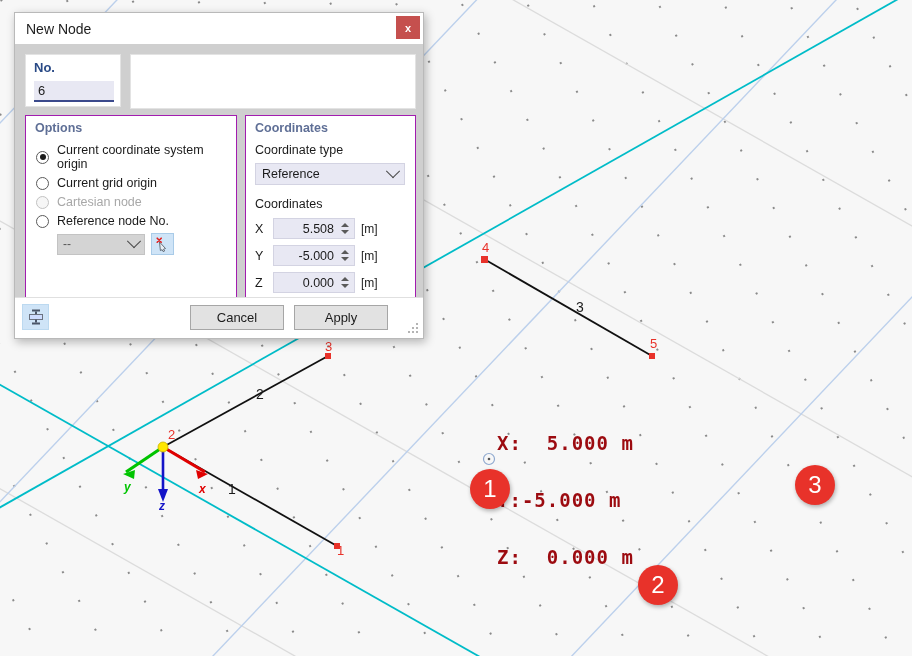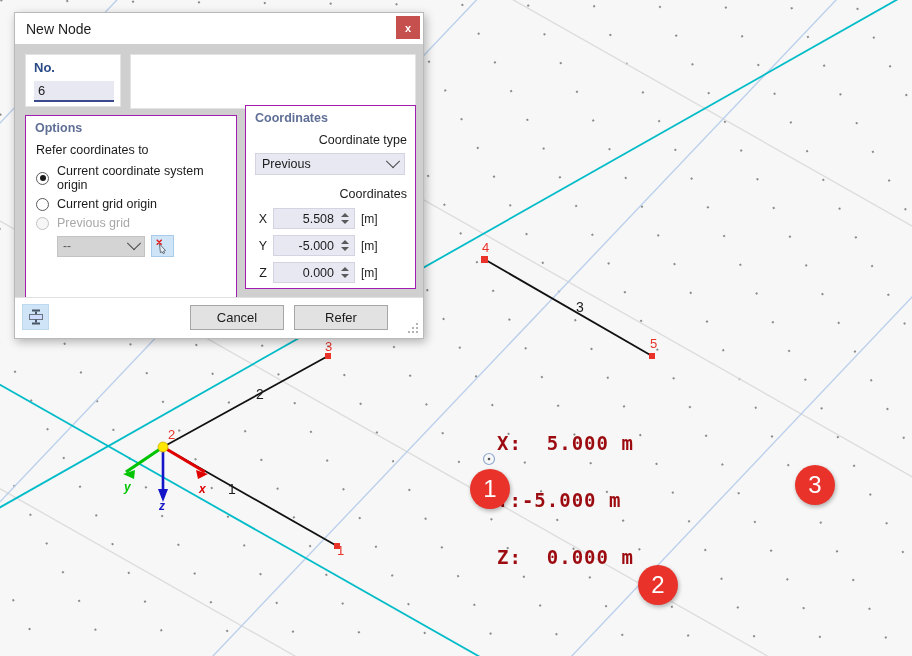--- a/index.html
+++ b/index.html
@@ -64,21 +64,21 @@
     font-family:"Liberation Sans",sans-serif;font-size:13px;color:#1b1b1b;
     padding:0 4px;outline:none;
   }
   .blank-card{position:absolute;left:115px;top:10px;width:284px;height:53px;}
 
   .group{position:absolute;background:#fff;border:1px solid #a21caf;}
   .group > .g-title{
     position:absolute;left:9px;top:5px;color:#5f6f96;font-size:12.5px;font-weight:bold;
   }
   #grp-options{left:10px;top:71px;width:210px;height:182px;}
-  #grp-coords{left:230px;top:61px;width:169px;height:182px;text-align:right;}
+  #grp-coords{left:230px;top:71px;width:169px;height:182px;}
 
   .sec-lbl{font-size:12.5px;color:#1b1b1b;}
 
   .radio-row{display:flex;align-items:center;gap:8px;margin-bottom:5px;}
   .radio{
     width:13px;height:13px;border-radius:50%;border:1px solid #5a5a5a;background:#fff;
     box-sizing:border-box;position:relative;flex:none;
   }
   .radio.checked::after{
     content:"";position:absolute;left:2.5px;top:2.5px;width:6px;height:6px;
@@ -240,37 +240,40 @@
       <div class="lbl">No.</div>
       <input class="no-input" type="text" value="6" style="">
     </div>
 
     <div class="card blank-card"></div>
 
     <div class="group" id="grp-options">
       <div class="g-title">Options</div>
 
       <div style="position:absolute;left:10px;top:27px;right:8px;">
-        <div class="sec-lbl" style="margin-bottom:7px;">Refer coordinates to</div>
 
         <div class="radio-row">
           <span class="radio checked"></span>
           <span class="rl">Current coordinate system origin</span>
         </div>
 
         <div class="radio-row">
           <span class="radio"></span>
           <span class="rl">Current grid origin</span>
         </div>
 
         <div class="radio-row disabled">
           <span class="radio disabled"></span>
-          <span class="rl">Previous grid</span>
-        </div>
-
+          <span class="rl">Cartesian node</span>
+        </div>
+
+        <div class="radio-row">
+          <span class="radio"></span>
+          <span class="rl">Reference node No.</span>
+        </div>
 
         <div class="ref-row">
           <div class="mini-select">
             <span>--</span>
             <span class="chev"></span>
           </div>
           <div class="pickbtn">
             <svg width="15" height="15" viewBox="0 0 15 15">
               <path d="M4.5 5 L10.5 11.5 L8.5 12.2 L9.6 14 L8.2 14.6 L7.1 12.7 L5.4 13.6 Z" fill="#e9eef4" stroke="#55606b" stroke-width="0.9" stroke-linejoin="round"></path>
               <path d="M2.2 1.2 L6.2 5.2 M6.2 1.2 L2.2 5.2" stroke="#e02020" stroke-width="1.6" stroke-linecap="round"></path>
@@ -280,21 +283,21 @@
       </div>
     </div>
 
     <div class="group" id="grp-coords">
       <div class="g-title">Coordinates</div>
 
       <div style="position:absolute;left:9px;top:27px;right:8px;">
         <div class="sec-lbl" style="margin-bottom:6px;">Coordinate type</div>
 
         <div class="cbo">
-          <span>Previous</span>
+          <span>Reference</span>
           <span class="chev"></span>
         </div>
 
         <div class="sec-lbl" style="margin:12px 0 7px 0;">Coordinates</div>
 
         <div class="coord-row">
           <span class="ax">X</span>
           <div class="spin">
             <span>5.508</span>
             <span class="arrows">
@@ -335,21 +338,21 @@
       <div class="footer-icon">
         <svg width="18" height="18" viewBox="0 0 18 18">
           <rect x="5" y="1.5" width="8" height="2" fill="#4a5568"></rect>
           <rect x="8" y="3.5" width="2" height="3" fill="#4a5568"></rect>
           <rect x="2.5" y="6.5" width="13" height="5" fill="#cddcff" stroke="#6b7280" stroke-width="1"></rect>
           <rect x="8" y="11.5" width="2" height="3" fill="#4a5568"></rect>
           <rect x="5" y="14.5" width="8" height="2" fill="#4a5568"></rect>
         </svg>
       </div>
       <div class="btn" id="btn-cancel">Cancel</div>
-      <div class="btn" id="btn-apply">Refer</div>
+      <div class="btn" id="btn-apply">Apply</div>
       <div class="grip">
         <i style="left:8px;top:0px;"></i>
         <i style="left:4px;top:4px;"></i>
           <i style="left:8px;top:4px;"></i>
         <i style="left:0px;top:8px;"></i>
           <i style="left:4px;top:8px;"></i>
           <i style="left:8px;top:8px;"></i>
       </div>
     </div>
 

